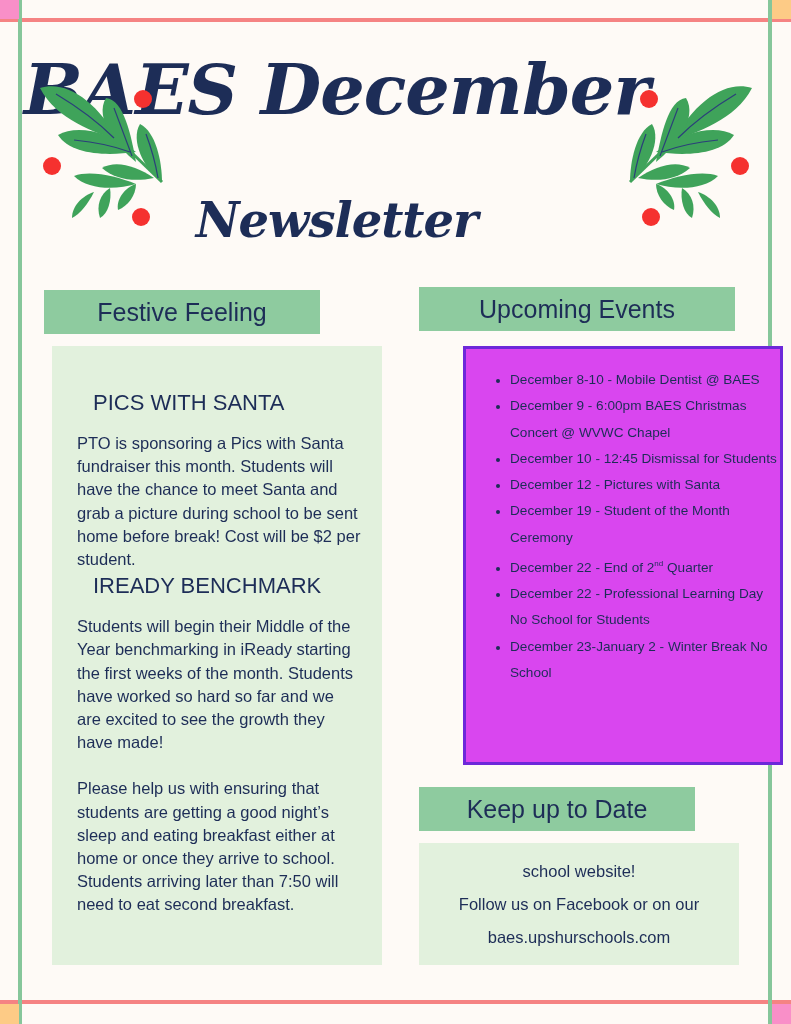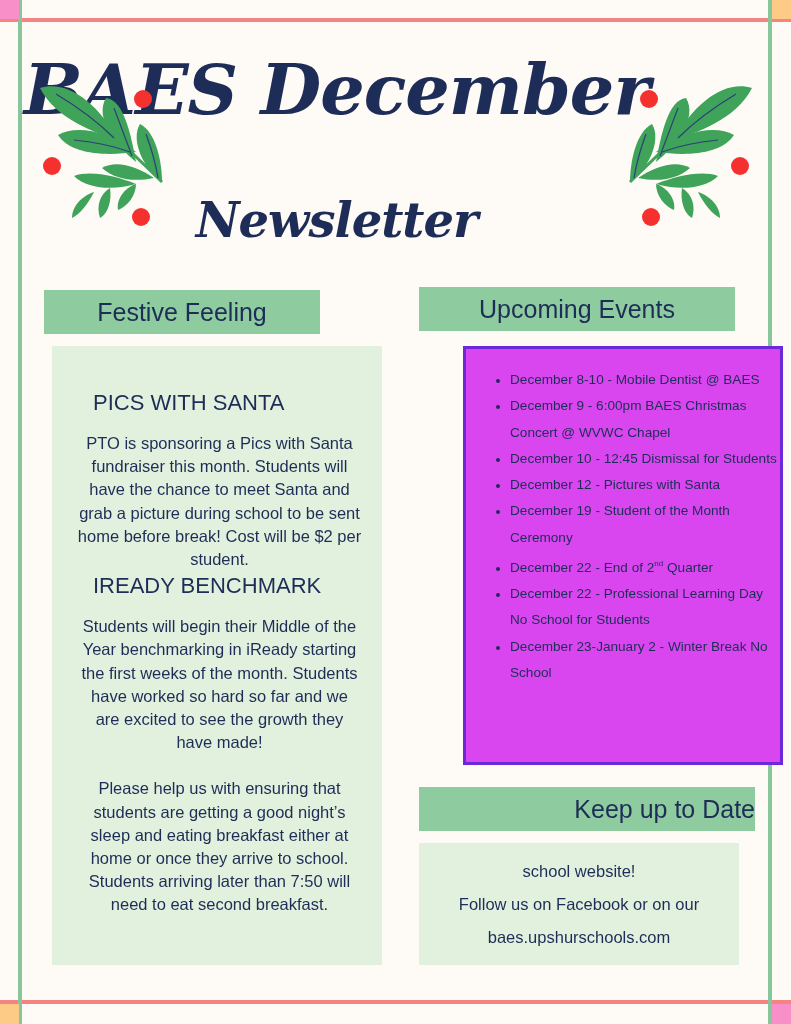--- a/index.html
+++ b/index.html
@@ -23,21 +23,21 @@
   .hdr {
     position: absolute; background: #8ecb9f; color: #1d2d57;
     font-size: 25px; text-align: center; line-height: 44px; height: 44px;
   }
   .panel { position: absolute; background: #e2f1dd; }
   .events-box {
     position: absolute; left: 419px; top: 346px; width: 314px; height: 413px;
     border: 3px solid #6d28d9; background: #d946ef; margin-left: 44px;
   }
   .sec-title { font-size: 22px; line-height: 26px; margin: 16px; font-weight: normal; color: #1d2d57; }
-  .sec-body { font-size: 16.5px; line-height: 23.2px; margin: 0; color: #1d2d57; text-align: center; }
+  .sec-body { font-size: 16.5px; line-height: 23.2px; margin: 0; color: #1d2d57; }
   ul.events { margin: 0; padding: 18px 0 0 44px; list-style: disc; }
   ul.events li { font-size: 13.6px; line-height: 26.3px; color: #1d2d57; padding-left: 0; }
   ul.events li::marker { font-size: 12px; }
   .keep-body { text-align: center; font-size: 16.5px; line-height: 33px; color: #1d2d57; padding-top: 12px; }
 </style>
 </head>
 <body>
 
 <div class="line-h" style="top:18px;"></div>
 <div class="line-h" style="top:1000px;"></div>
@@ -117,20 +117,20 @@
     <li>December 9 - 6:00pm BAES Christmas Concert @ WVWC Chapel</li>
     <li>December 10 - 12:45 Dismissal for Students</li>
     <li>December 12 - Pictures with Santa</li>
     <li>December 19 - Student of the Month Ceremony</li>
     <li><span>December 22 - End of 2</span><sup style="font-size:8px;">nd</sup><span> Quarter</span></li>
     <li>December 22 - Professional Learning Day No School for Students</li>
     <li>December 23-January 2 - Winter Break No School</li>
   </ul>
 </div>
 
-<div class="hdr" style="left:419px;top:787px;width:336px;text-align:right;">Keep up to Date</div>
+<div class="hdr" style="left:419px;top:787px;width:276px;">Keep up to Date</div>
 <div class="panel" style="left:419px;top:843px;width:320px;height:122px;">
   <div class="keep-body">
     <div>school website!</div>
     <div>Follow us on Facebook or on our</div>
     <div>baes.upshurschools.com</div>
   </div>
 </div>
 
 </body></html>

